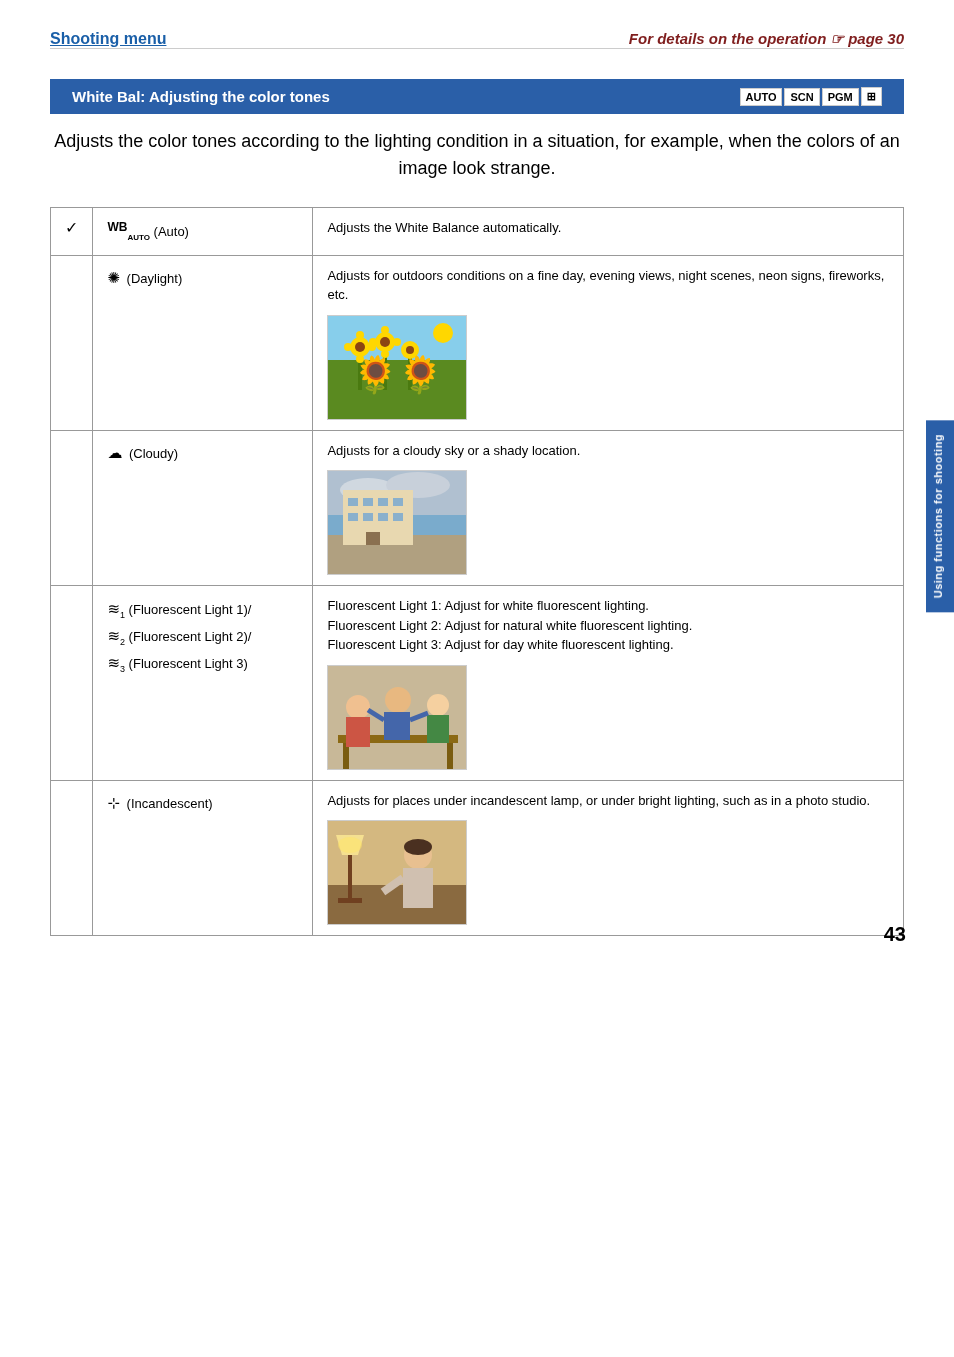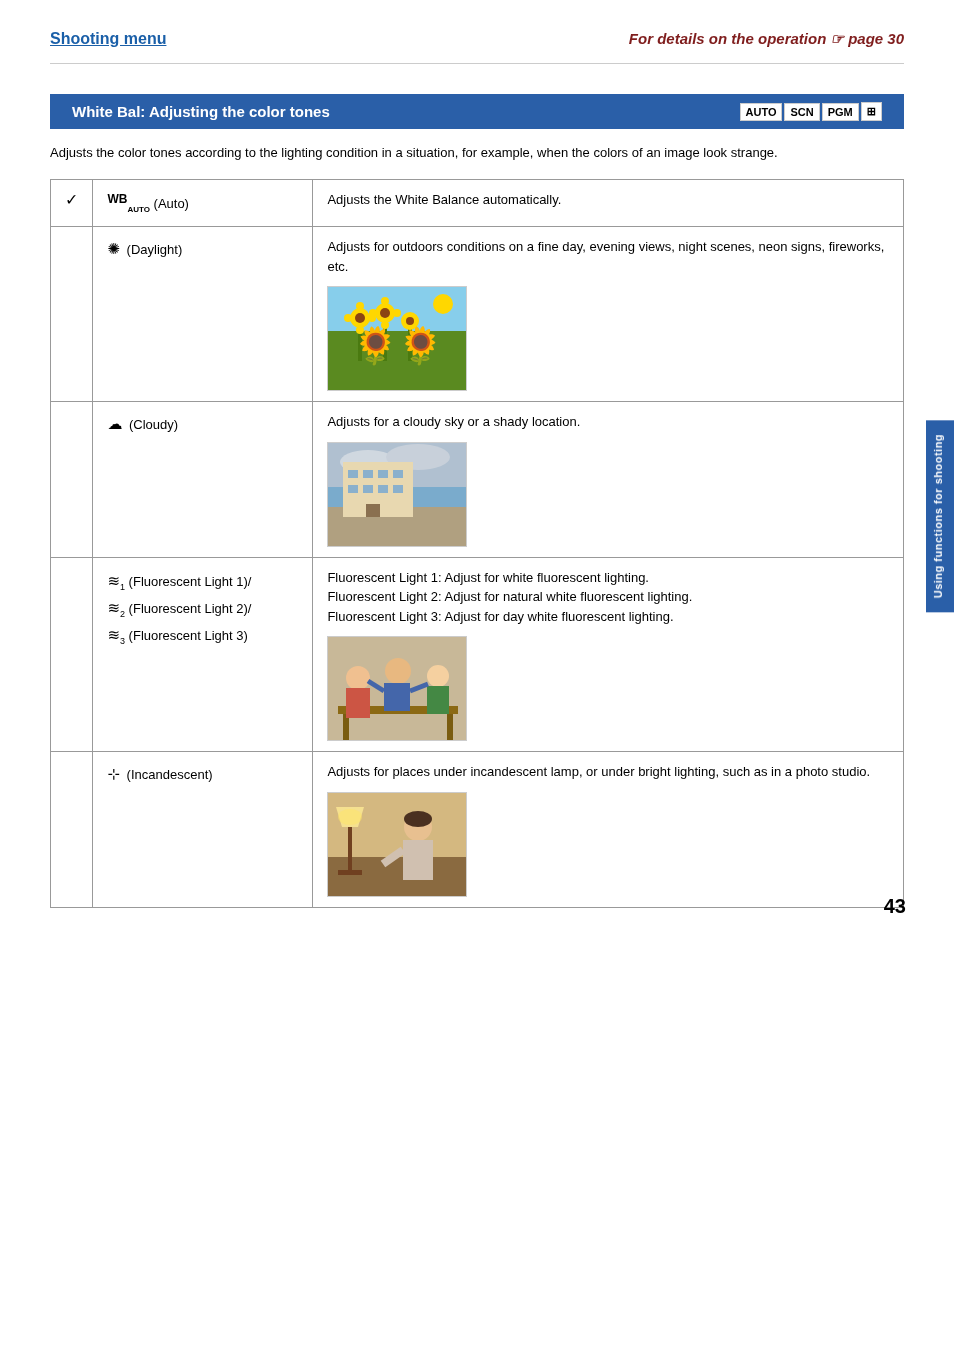--- a/index.html
+++ b/index.html
@@ -16,21 +16,21 @@
     .page-wrapper {
       padding: 30px 50px 40px 50px;
       position: relative;
     }
     .header {
       display: flex;
       justify-content: space-between;
       align-items: flex-start;
       margin-bottom: 30px;
       border-bottom: 1px solid #ccc;
-      padding-bottom: 15px;
+      padding-bottom: 0;
     }
     .shooting-menu-label {
       color: #1a5fa8;
       font-size: 16px;
       font-weight: bold;
       text-decoration: underline;
       text-decoration-color: #1a5fa8;
     }
     .for-details {
       font-style: italic;
@@ -67,23 +67,24 @@
       color: #000;
       font-size: 11px;
       font-weight: bold;
       padding: 2px 5px;
       border: 1px solid #ccc;
       display: inline-flex;
       align-items: center;
       justify-content: center;
     }
     .intro-text {
-      font-size: 13px;
-      margin-bottom: 16px;
+      font-size: 18px;
+      margin-bottom: 25px;
       line-height: 1.5;
+      text-align: center;
     }
     .main-table {
       width: 100%;
       border-collapse: collapse;
       border: 1px solid #999;
     }
     .main-table td {
       border: 1px solid #999;
       vertical-align: top;
       padding: 10px 14px;

